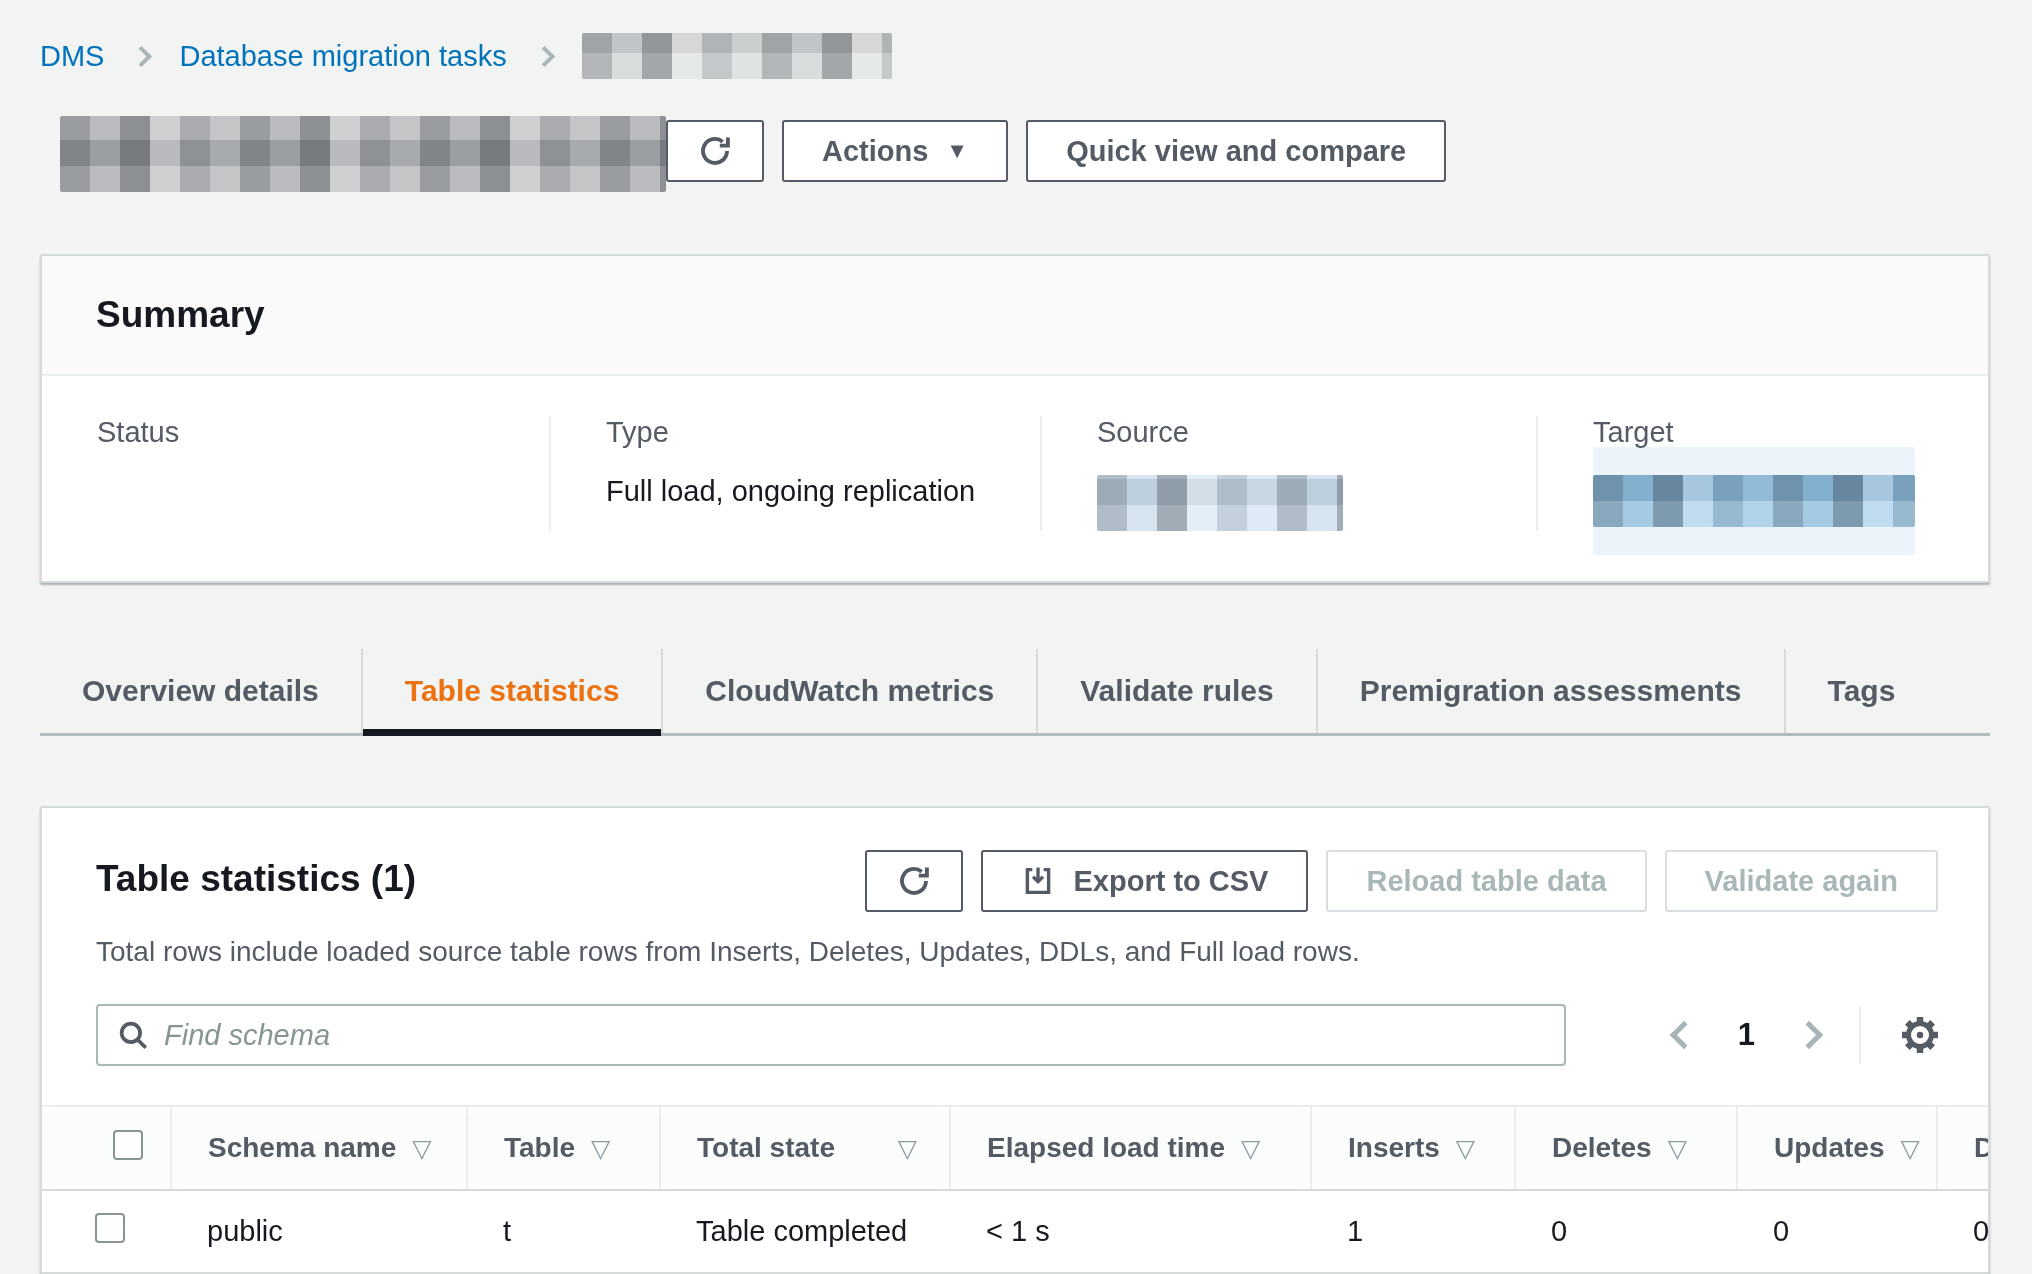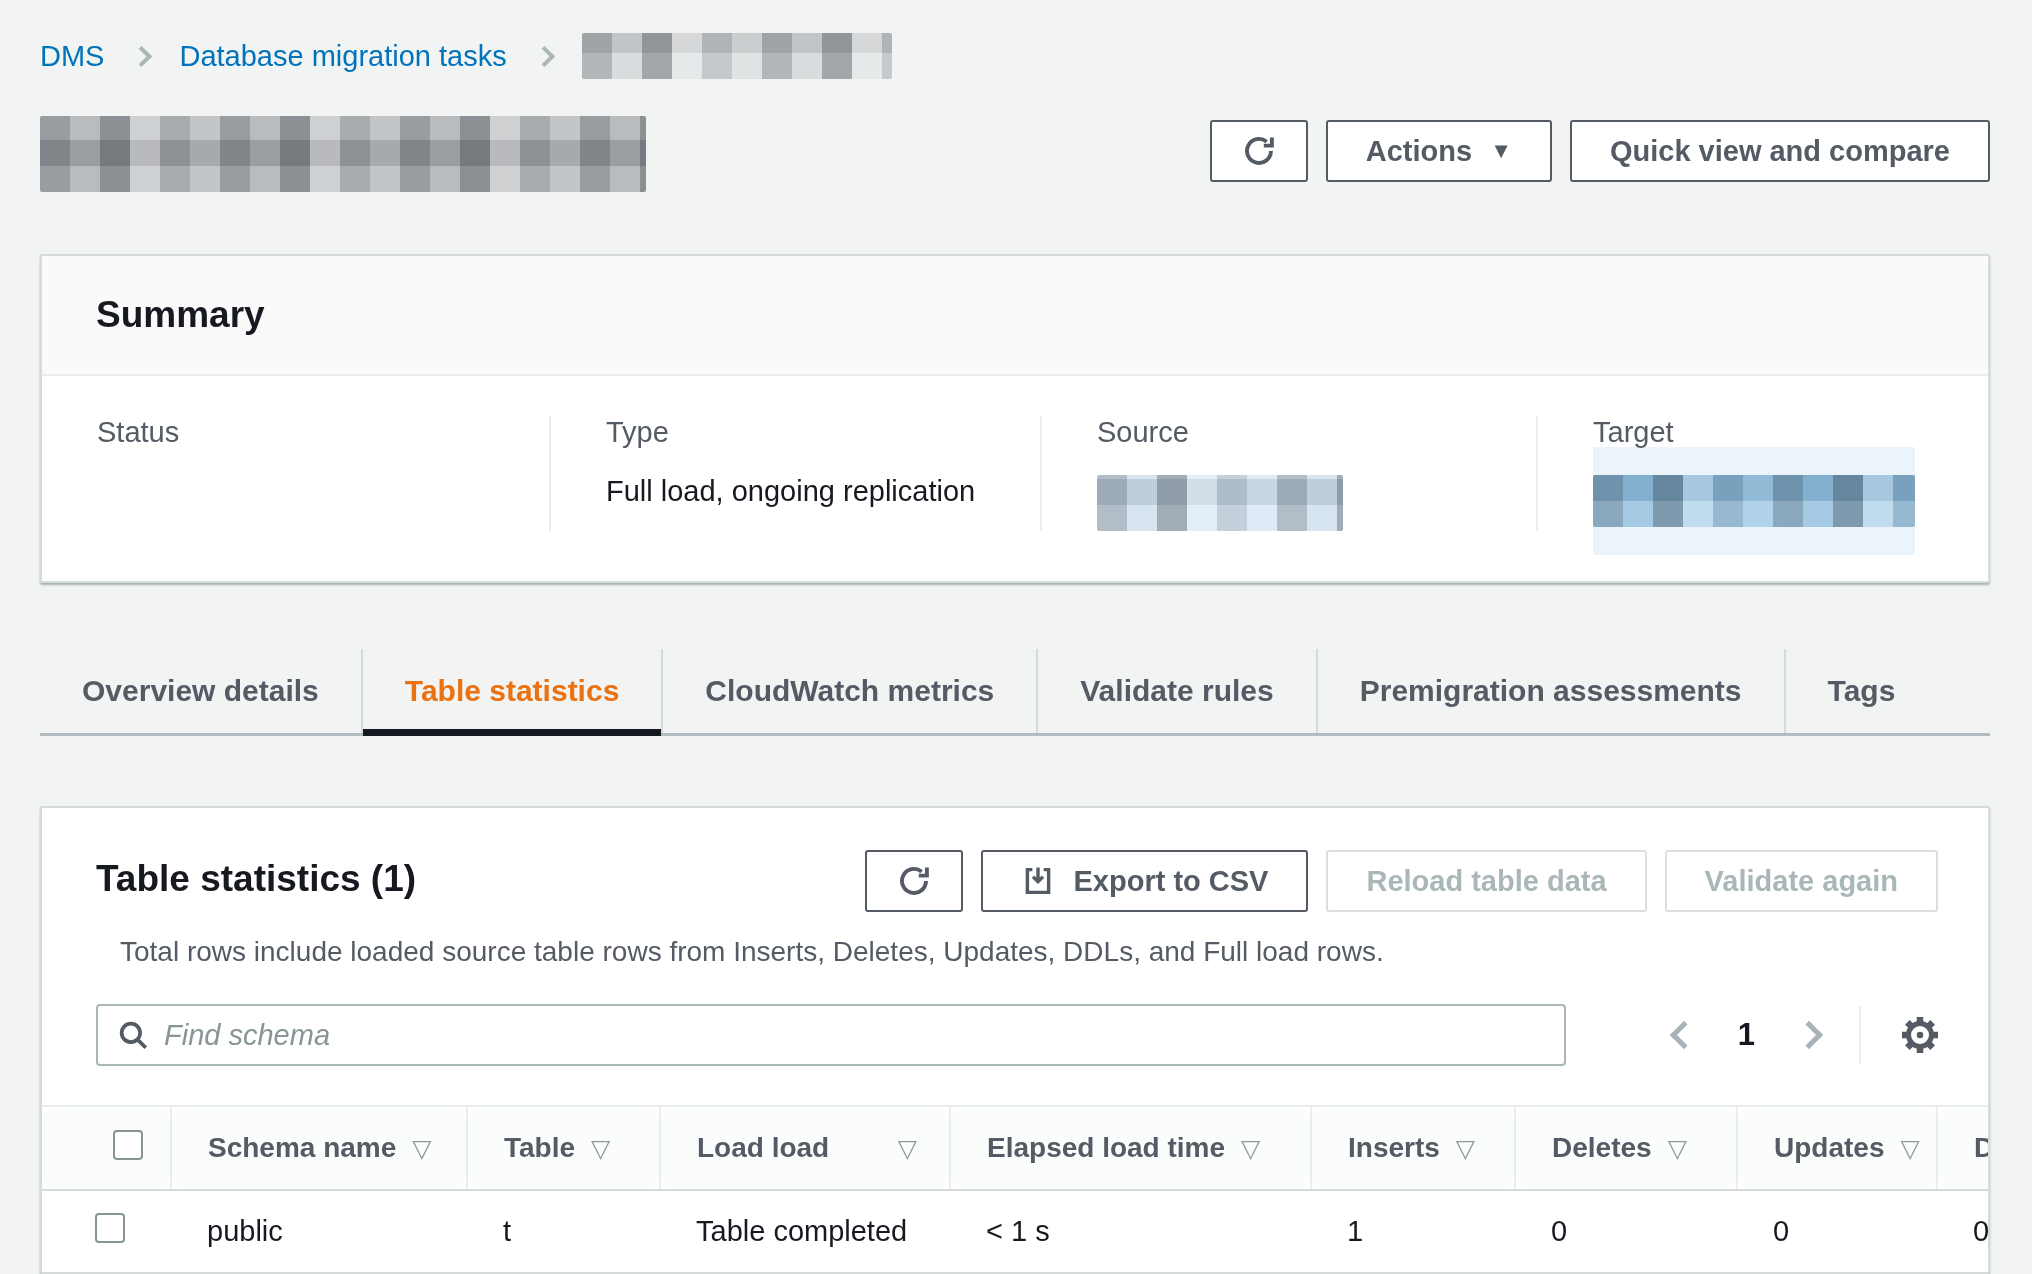--- a/index.html
+++ b/index.html
@@ -19,21 +19,21 @@
       repeating-linear-gradient(90deg, rgba(30,34,40,.22) 0 30px, rgba(30,34,40,.02) 30px 60px, rgba(30,34,40,.30) 60px 90px, rgba(255,255,255,.28) 90px 120px, rgba(30,34,40,.12) 120px 150px, rgba(255,255,255,.10) 150px 180px),
       repeating-linear-gradient(0deg, rgba(255,255,255,.22) 0 26px, rgba(0,0,0,.07) 26px 52px);
   }
   .px-crumb { width:310px; height:46px; background-color:#d4d7d9; }
   .px-title { width:606px; height:76px; background-color:#a9acb0; }
   .px-source { width:246px; height:56px; background-color:#cfe2f1; }
   .px-target { width:322px; height:52px; background-color:#8fc0e2;
     box-shadow:0 -28px 0 rgba(143,192,226,.18), 0 28px 0 rgba(143,192,226,.18); }
 
   
-  .page-head { display:flex; justify-content:space-between; align-items:flex-start; margin-top:36px; }
+  .page-head { display:flex; justify-content:flex-start; align-items:flex-start; margin-top:36px;margin-left:20px; }
   .top-buttons { display:flex; gap:18px; margin-top:4px; }
   .btn { height:62px; background:#fff; border:2px solid #545b64; border-radius:3px; color:#545b64;
          font-weight:bold; font-size:29px; display:inline-flex; align-items:center; justify-content:center;
          padding:0 38px; gap:18px; cursor:pointer; white-space:nowrap; }
   .btn-icon { width:98px; padding:0; }
   .btn .svgi { display:block; }
   .btn-disabled { color:#aab7b8; border-color:#d9dfe0; cursor:default; }
   .caret { font-size:22px; line-height:1; }
 
   
@@ -56,21 +56,21 @@
          color:#545b64; cursor:pointer; }
   .tab + .tab { border-left:2px solid #d5dbdb; }
   .tab.active { color:#ec7211; }
   .tab.active::after { content:""; position:absolute; left:0; right:0; bottom:-3px; height:7px; background:#16191f; }
 
   
   .ts-panel { margin-top:70px; overflow:hidden; }
   .ts-head { display:flex; justify-content:space-between; align-items:flex-start; padding:42px 50px 0 54px; }
   .ts-head h2 { font-size:37px; font-weight:bold; margin-top:8px; }
   .ts-buttons { display:flex; gap:18px; }
-  .ts-desc { padding:0 78px; margin-top:24px; font-size:28px; color:#545b64; }
+  .ts-desc { padding:0 54px; margin-top:24px; font-size:28px; color:#545b64; }
 
   .search-row { display:flex; align-items:center; padding:0 45px 9px 54px; margin-top:36px; }
   .search-box { position:relative; width:1470px; height:62px; flex:none; }
   .search-box input { width:100%; height:100%; border:2px solid #aab7b8; border-radius:4px; padding:0 20px 0 66px;
          font-size:29px; font-style:italic; color:#16191f; background:#fff; outline:none; font-family:"Liberation Sans",sans-serif; }
   .search-box input::placeholder { color:#879596; font-style:italic; }
   .search-glyph { position:absolute; left:20px; top:14px; }
 
   .pagination { margin-left:auto; display:flex; align-items:center; }
   .pg-chev { width:20px; height:20px; border-top:5px solid #a7b3b6; border-right:5px solid #a7b3b6; cursor:pointer; }
@@ -236,21 +236,21 @@
                   </span>
               </th>
               <th>
                 <span class="th-inner">
                     <span>Table</span>
                     <span class="sort">▽</span>
                   </span>
               </th>
               <th class="spread">
                 <span class="th-inner">
-                    <span>Load load</span>
+                    <span>Total state</span>
                     <span class="sort">▽</span>
                   </span>
               </th>
               <th>
                 <span class="th-inner">
                     <span>Elapsed load time</span>
                     <span class="sort">▽</span>
                   </span>
               </th>
               <th>

